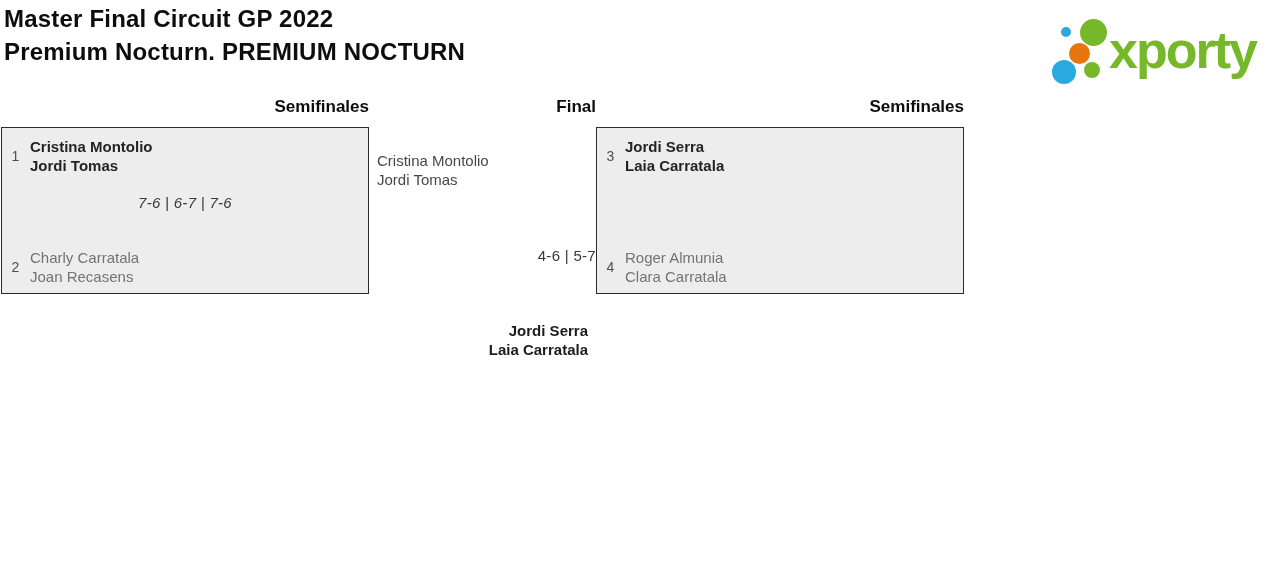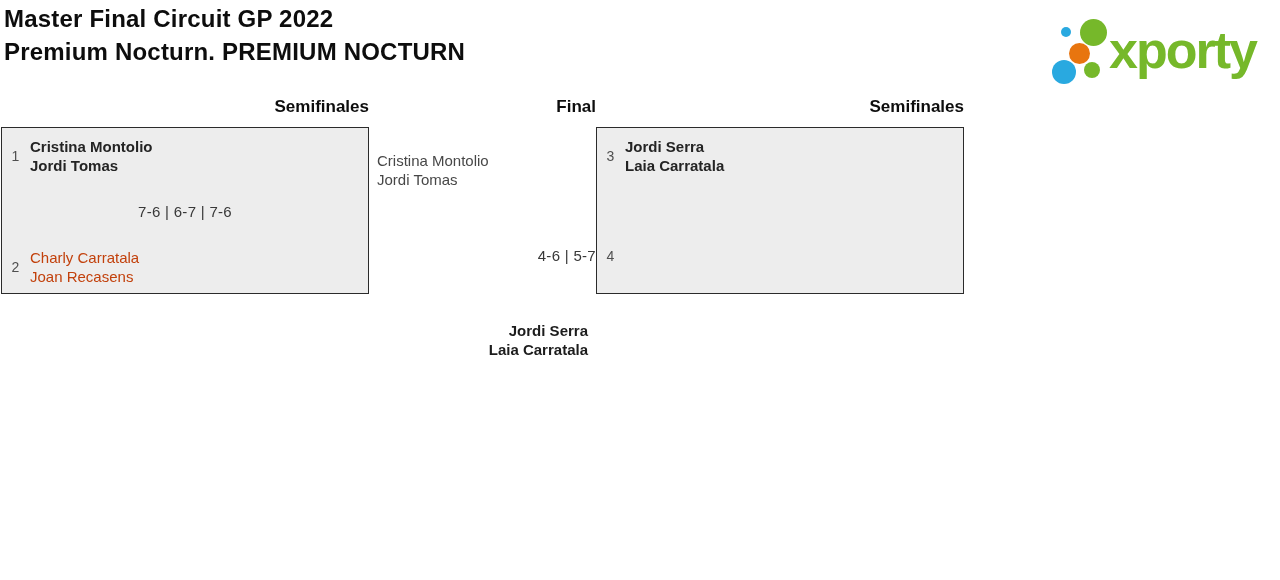--- a/index.html
+++ b/index.html
@@ -55,27 +55,28 @@
   .team {
     position: absolute; left: 6px; right: 6px;
     display: flex; align-items: center;
   }
   .team-top    { top: 9px; }
   .team-bottom { top: 120px; }
   .seed {
     flex: none; width: 15px; margin-right: 7px;
     text-align: center; font-size: 14px; color: #4f4f4f;
   }
-  .names { font-size: 15px; line-height: 19px; color: #c2410c; }
+  .names { font-size: 15px; line-height: 19px; color: #737373; }
   .team.winner .names { font-weight: 700; color: #242424; }
 
   .match-score {
-    position: absolute; left: 0; top: 75px; width: 100%;
+    position: absolute; left: 0; top: 66px; width: 100%;
     text-align: center; font-size: 15px; color: #383838;
     letter-spacing: 0.3px;
+    font-style: italic;
   }
 
   
   .final-team {
     position: absolute; left: 377px; top: 151px;
     font-size: 15px; line-height: 19px; color: #474747;
   }
   .final-score {
     position: absolute; left: 369px; top: 247px; width: 227px;
     text-align: right; font-size: 15px; color: #383838;
@@ -141,16 +142,20 @@
   <div class="match-box box-right">
     <div class="team team-top winner">
       <span class="seed">3</span>
       <div class="names">
         <div>Jordi Serra</div>
         <div>Laia Carratala</div>
       </div>
     </div>
     <div class="team team-bottom">
       <span class="seed">4</span>
+      <div class="names">
+        <div>Roger Almunia</div>
+        <div>Clara Carratala</div>
+      </div>
     </div>
   </div>
 
 </div>
 
 </body></html>

